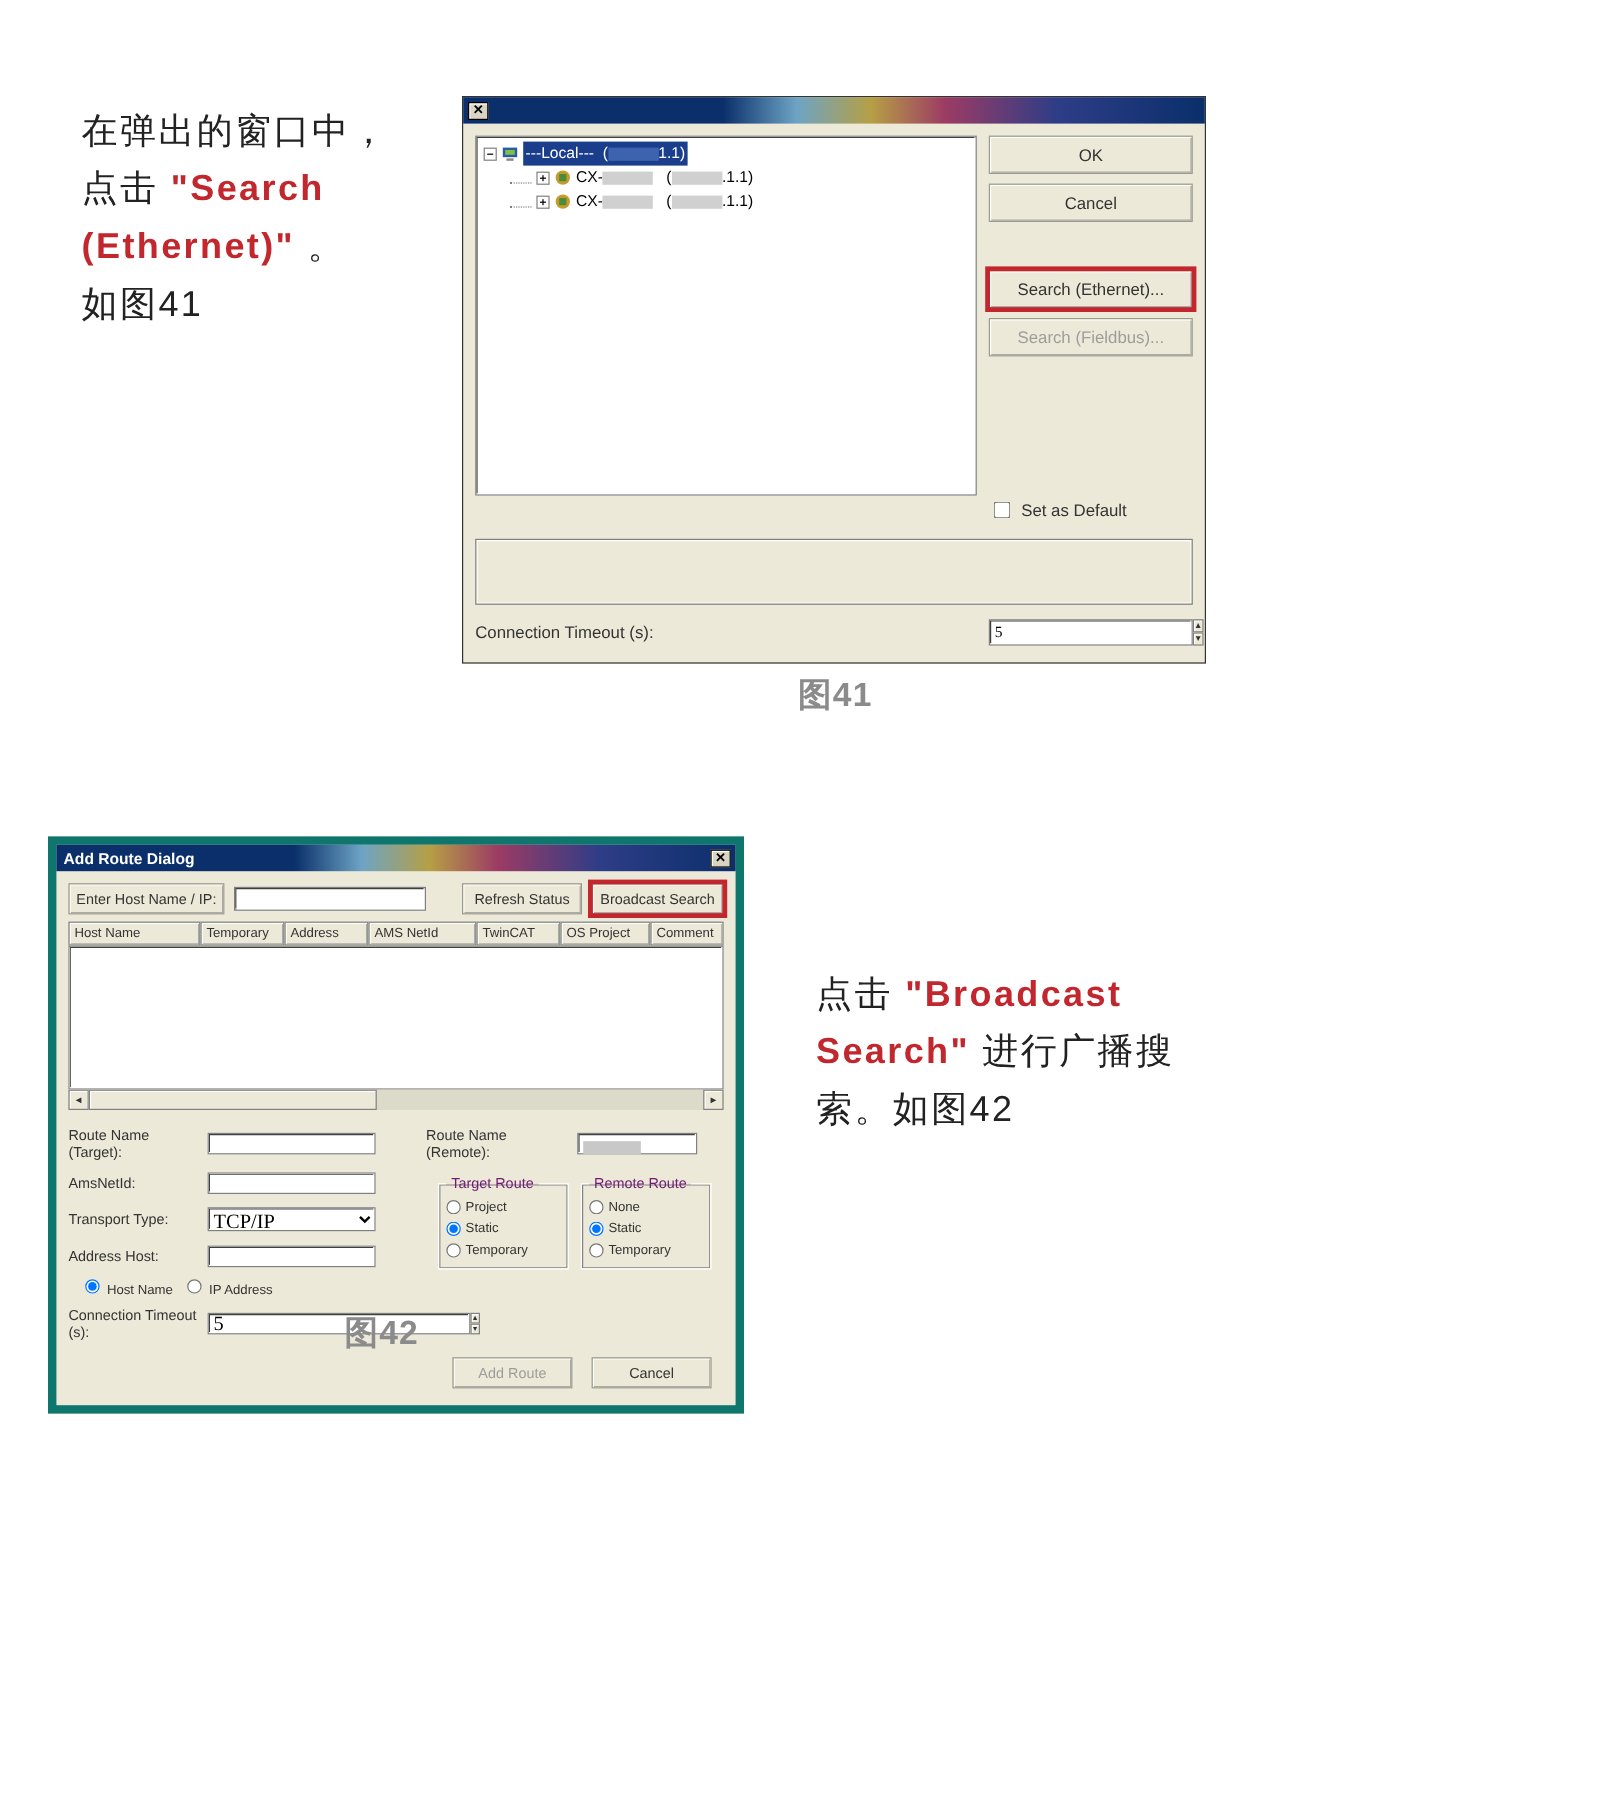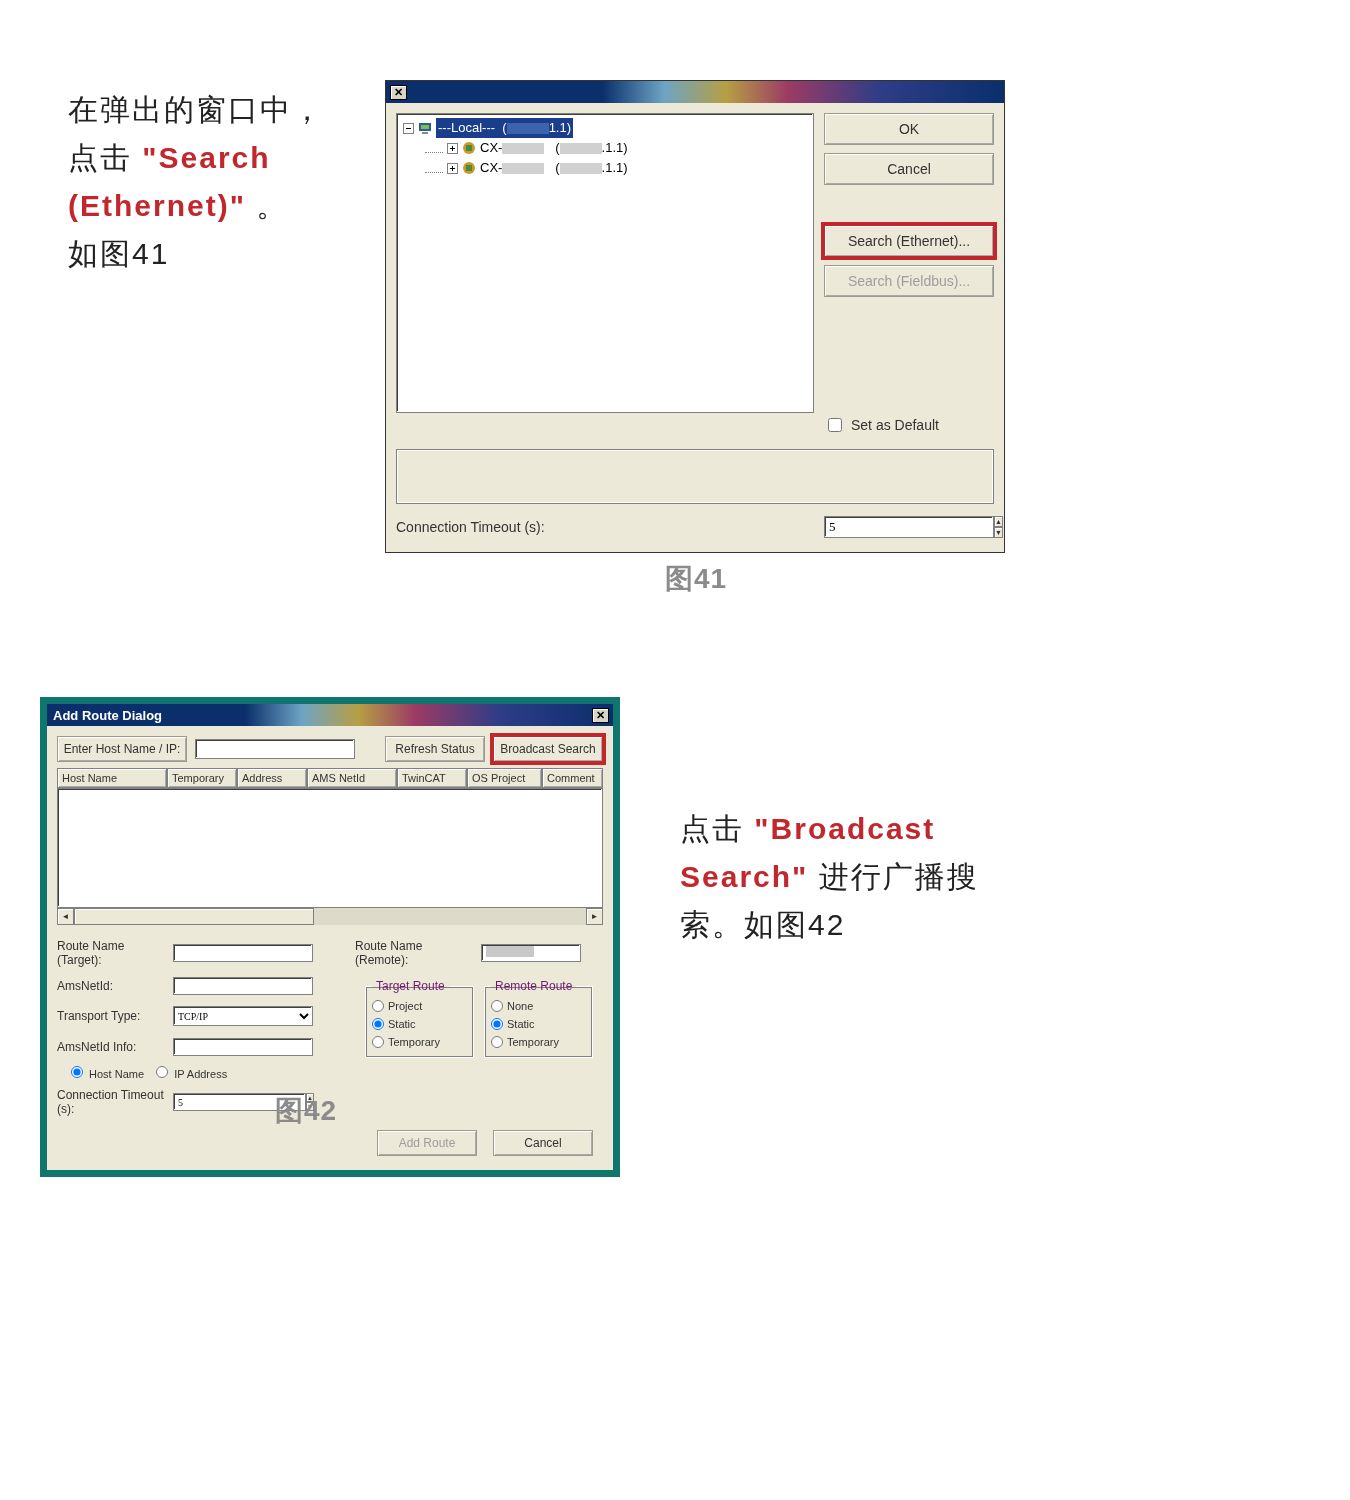--- a/index.html
+++ b/index.html
@@ -201,21 +201,21 @@
   #dlg42 .hscroll .track { flex:1; }
   #dlg42 .midgrid {
     display:grid;
     grid-template-columns: 110px 140px 30px 120px 1fr;
     column-gap: 6px; row-gap: 8px;
     padding: 14px 10px 4px;
     align-items:center;
   }
   #dlg42 .lbl { font-size: 12px; }
   #dlg42 .inp {
-    height:18px; padding:0 4px; font-family:Tahoma; font-size:10px;
+    height:18px; padding:0 4px; font-family:Tahoma; font-size:17px;
     border: 1px solid #808080;
     box-shadow: inset -1px -1px 0 #fff, inset 1px 1px 0 #404040;
     background:#fff;
   }
   #dlg42 select.inp { height:20px; padding:0; }
   #dlg42 .radio-row { display:flex; gap:12px; font-size:11px; align-items:center; }
   #dlg42 .radio-row input { margin:0 3px 0 0; width:12px;height:12px;}
   #dlg42 .fs-row { display:flex; gap:10px; padding:4px 10px 0; }
   #dlg42 .fs-row fieldset { flex:1; }
   #dlg42 .radio-col label { display:flex; align-items:center; font-size:11px; line-height:18px;}
@@ -399,21 +399,21 @@
         </div>
       </fieldset>
     </div>
 
     <span class="lbl">Transport Type:</span>
     <select class="inp">
       <option>TCP/IP</option>
     </select>
     <span></span>
 
-    <span class="lbl">AmsNetId Info:</span>
+    <span class="lbl">Address Host:</span>
     <input class="inp" style="">
     <span></span>
 
     <div class="radio-row" style="grid-column:1 / span 2; padding-left:14px;">
       <label><input type="radio" name="ai" checked="" style=""> <span>Host Name</span></label>
       <label><input type="radio" name="ai" style=""> <span>IP Address</span></label>
     </div>
     <span></span>
       <span></span>
       <span></span>
@@ -430,19 +430,19 @@
       <span></span>
       <span></span>
   </div>
 
   <div class="botrow">
     <div class="btn dis">Add Route</div>
     <div class="btn">Cancel</div>
   </div>
 </div>
 
-<div class="caption" style="left:275px; top:1092px;">图42</div>
+<div class="caption" style="left:287px; top:1092px;">图42</div>
 
 <div class="instr" style="left:680px; top:805px; width:320px;">
   <span>点击 </span>
   <span class="red">"Broadcast Search"</span>
   <span> 进行广播搜索。如图42</span>
 </div>
 
 </body></html>

